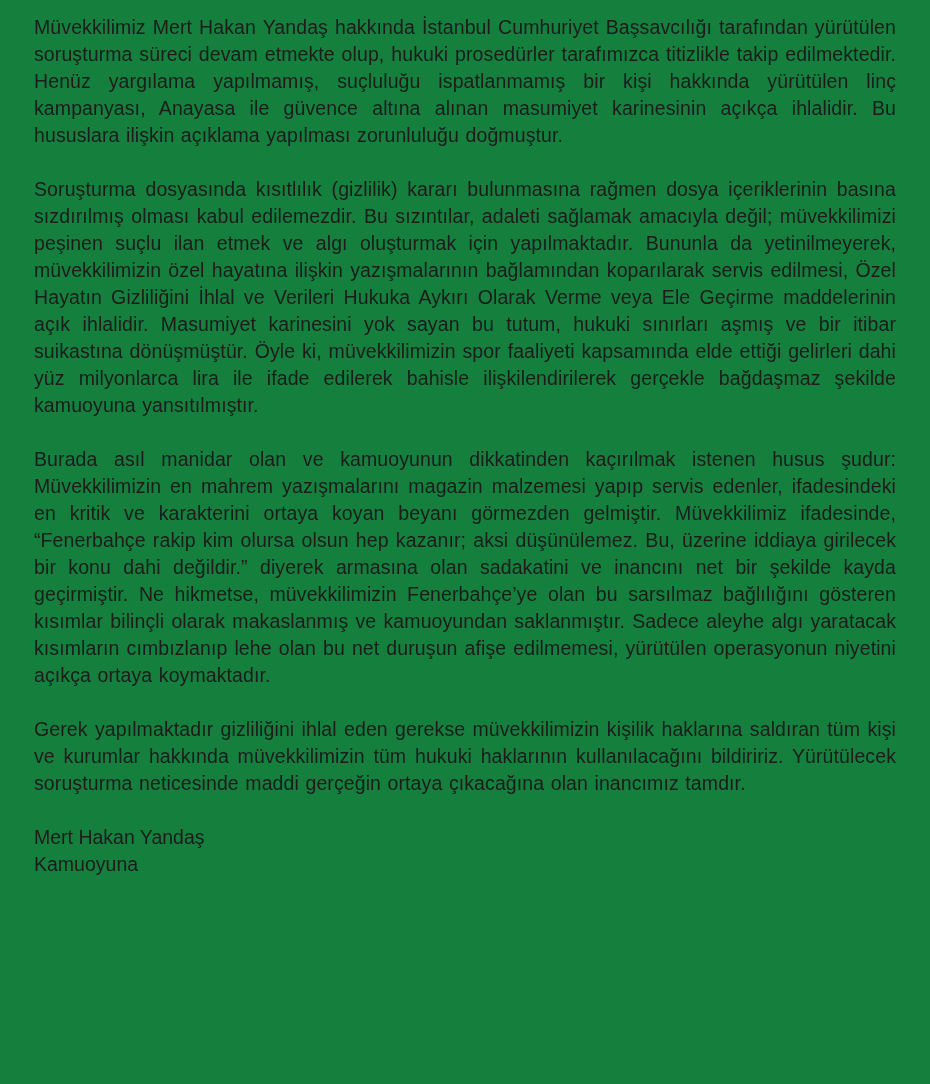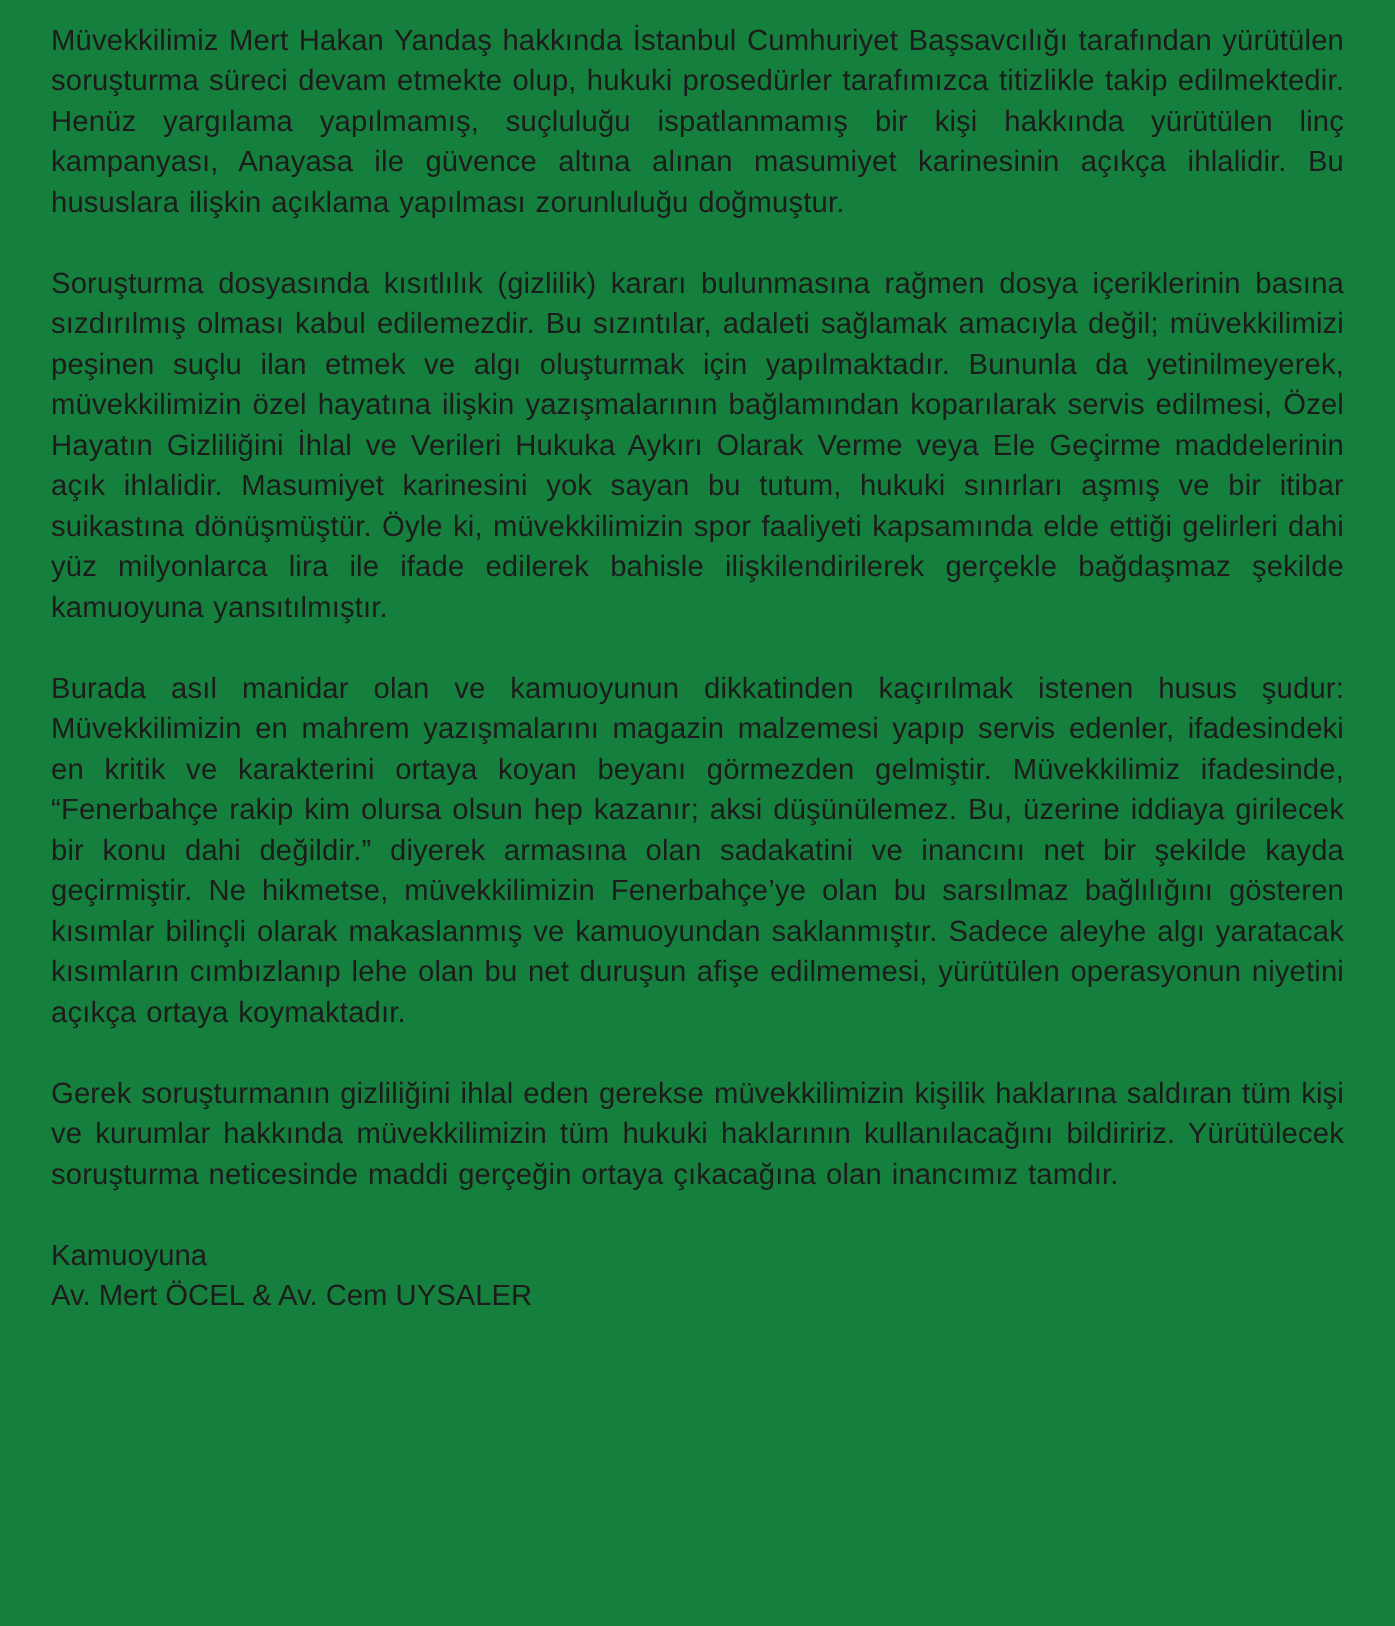--- a/index.html
+++ b/index.html
@@ -42,20 +42,20 @@
   }
 </style>
 </head>
 <body>
 
 <div class="page">
   <div class="doc">
     <p>Müvekkilimiz Mert Hakan Yandaş hakkında İstanbul Cumhuriyet Başsavcılığı tarafından yürütülen soruşturma süreci devam etmekte olup, hukuki prosedürler tarafımızca titizlikle takip edilmektedir. Henüz yargılama yapılmamış, suçluluğu ispatlanmamış bir kişi hakkında yürütülen linç kampanyası, Anayasa ile güvence altına alınan masumiyet karinesinin açıkça ihlalidir. Bu hususlara ilişkin açıklama yapılması zorunluluğu doğmuştur.</p>
     <p>Soruşturma dosyasında kısıtlılık (gizlilik) kararı bulunmasına rağmen dosya içeriklerinin basına sızdırılmış olması kabul edilemezdir. Bu sızıntılar, adaleti sağlamak amacıyla değil; müvekkilimizi peşinen suçlu ilan etmek ve algı oluşturmak için yapılmaktadır. Bununla da yetinilmeyerek, müvekkilimizin özel hayatına ilişkin yazışmalarının bağlamından koparılarak servis edilmesi, Özel Hayatın Gizliliğini İhlal ve Verileri Hukuka Aykırı Olarak Verme veya Ele Geçirme maddelerinin açık ihlalidir. Masumiyet karinesini yok sayan bu tutum, hukuki sınırları aşmış ve bir itibar suikastına dönüşmüştür. Öyle ki, müvekkilimizin spor faaliyeti kapsamında elde ettiği gelirleri dahi yüz milyonlarca lira ile ifade edilerek bahisle ilişkilendirilerek gerçekle bağdaşmaz şekilde kamuoyuna yansıtılmıştır.</p>
     <p>Burada asıl manidar olan ve kamuoyunun dikkatinden kaçırılmak istenen husus şudur: Müvekkilimizin en mahrem yazışmalarını magazin malzemesi yapıp servis edenler, ifadesindeki en kritik ve karakterini ortaya koyan beyanı görmezden gelmiştir. Müvekkilimiz ifadesinde, “Fenerbahçe rakip kim olursa olsun hep kazanır; aksi düşünülemez. Bu, üzerine iddiaya girilecek bir konu dahi değildir.” diyerek armasına olan sadakatini ve inancını net bir şekilde kayda geçirmiştir. Ne hikmetse, müvekkilimizin Fenerbahçe’ye olan bu sarsılmaz bağlılığını gösteren kısımlar bilinçli olarak makaslanmış ve kamuoyundan saklanmıştır. Sadece aleyhe algı yaratacak kısımların cımbızlanıp lehe olan bu net duruşun afişe edilmemesi, yürütülen operasyonun niyetini açıkça ortaya koymaktadır.</p>
-    <p>Gerek soruşturmanın gizliliğini ihlal eden gerekse müvekkilimizin kişilik haklarına saldıran tüm kişi ve kurumlar hakkında müvekkilimizin tüm hukuki haklarının kullanılacağını bildiririz. Yürütülecek soruşturma neticesinde maddi gerçeğin ortaya çıkacağına olan inancımız tamdır.</p>
+    <p>Gerek yapılmaktadır gizliliğini ihlal eden gerekse müvekkilimizin kişilik haklarına saldıran tüm kişi ve kurumlar hakkında müvekkilimizin tüm hukuki haklarının kullanılacağını bildiririz. Yürütülecek soruşturma neticesinde maddi gerçeğin ortaya çıkacağına olan inancımız tamdır.</p>
   </div>
 
   <div class="signature">
+    <div>Mert Hakan Yandaş</div>
     <div>Kamuoyuna</div>
-    <div>Av. Mert ÖCEL &amp; Av. Cem UYSALER</div>
   </div>
 </div>
 
 </body></html>

